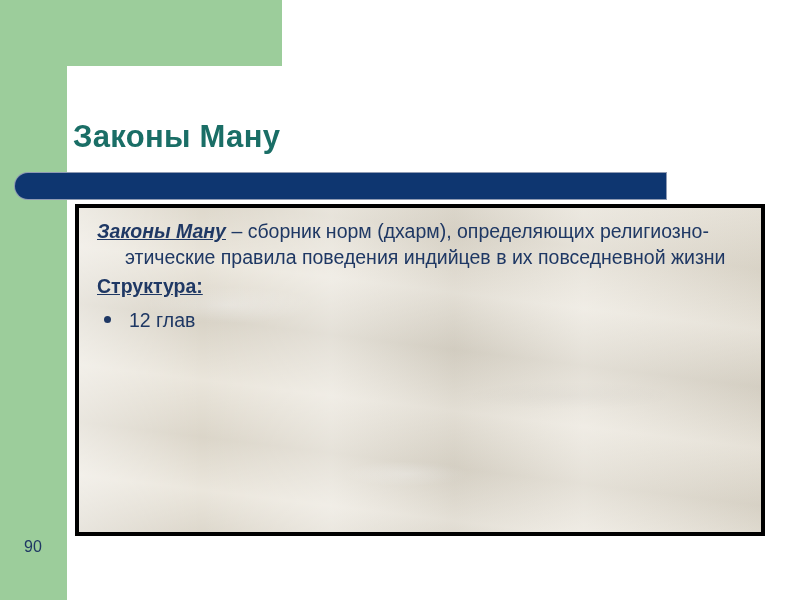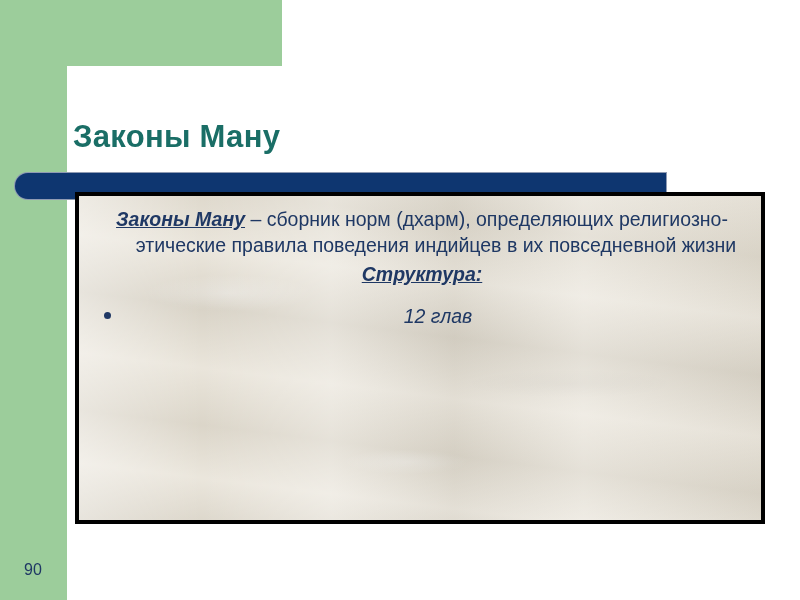--- a/index.html
+++ b/index.html
@@ -69,35 +69,34 @@
     font-weight: bold;
     color: #1a6e66;
     letter-spacing: 0.3px;
     white-space: nowrap;
   }
 
   
   .content-box {
     position: absolute;
     left: 75px;
-    top: 192px;
+    top: 204px;
     width: 690px;
     height: 332px;
     border: 4px solid #000000;
     box-sizing: border-box;
     background-color: #e4ded1;
     background-image:
       linear-gradient(90deg, rgba(255,255,255,0.40) 0%, rgba(0,0,0,0.00) 18%, rgba(255,255,255,0.30) 37%, rgba(0,0,0,0.03) 55%, rgba(255,255,255,0.28) 74%, rgba(0,0,0,0.02) 100%),
       linear-gradient(7deg, rgba(0,0,0,0.05) 0%, rgba(255,255,255,0.25) 14%, rgba(0,0,0,0.04) 27%, rgba(255,255,255,0.22) 41%, rgba(0,0,0,0.05) 56%, rgba(255,255,255,0.24) 70%, rgba(0,0,0,0.03) 85%, rgba(255,255,255,0.20) 100%),
       radial-gradient(ellipse 120px 26px at 22% 30%, rgba(255,255,255,0.35), rgba(255,255,255,0) 70%),
       radial-gradient(ellipse 150px 20px at 72% 58%, rgba(0,0,0,0.035), rgba(0,0,0,0) 70%),
       radial-gradient(ellipse 90px 18px at 48% 82%, rgba(255,255,255,0.30), rgba(255,255,255,0) 70%),
       linear-gradient(#e4ded1, #e4ded1);
     overflow: hidden;
-    text-align: center;
   }
 
   .box-inner {
     padding: 11px 14px 0 18px;
   }
 
   .para,
   .bullet-row {
     color: #1f3864;
     font-size: 19.5px;
@@ -118,30 +117,28 @@
     font-weight: bold;
     font-style: italic;
     text-decoration: underline;
   }
 
   .section-head {
     color: #1f3864;
     font-size: 19.5px;
     line-height: 25.5px;
     font-weight: bold;
-    font-style: italic;
     text-decoration: underline;
-    margin: 4px 0 16px 0;
+    margin: 4px 0 8px 0;
   }
 
   .bullet-row {
     display: flex;
     align-items: baseline;
     margin: 0 0 3px 0;
-    font-style: italic;
   }
   .bullet-dot {
     flex: 0 0 auto;
     width: 7px;
     height: 7px;
     border-radius: 50%;
     background: #1f3864;
     margin: 0 18px 0 7px;
     position: relative;
     top: -4px;
@@ -151,21 +148,21 @@
   }
 
   .closing-para {
     margin-top: 6px;
   }
 
   
   .page-number {
     position: absolute;
     left: 24px;
-    top: 561px;
+    top: 538px;
     font-size: 16px;
     color: #1f3864;
   }
 </style>
 </head>
 <body>
 
 <div class="slide">
 
   <div class="green-strip"></div>

